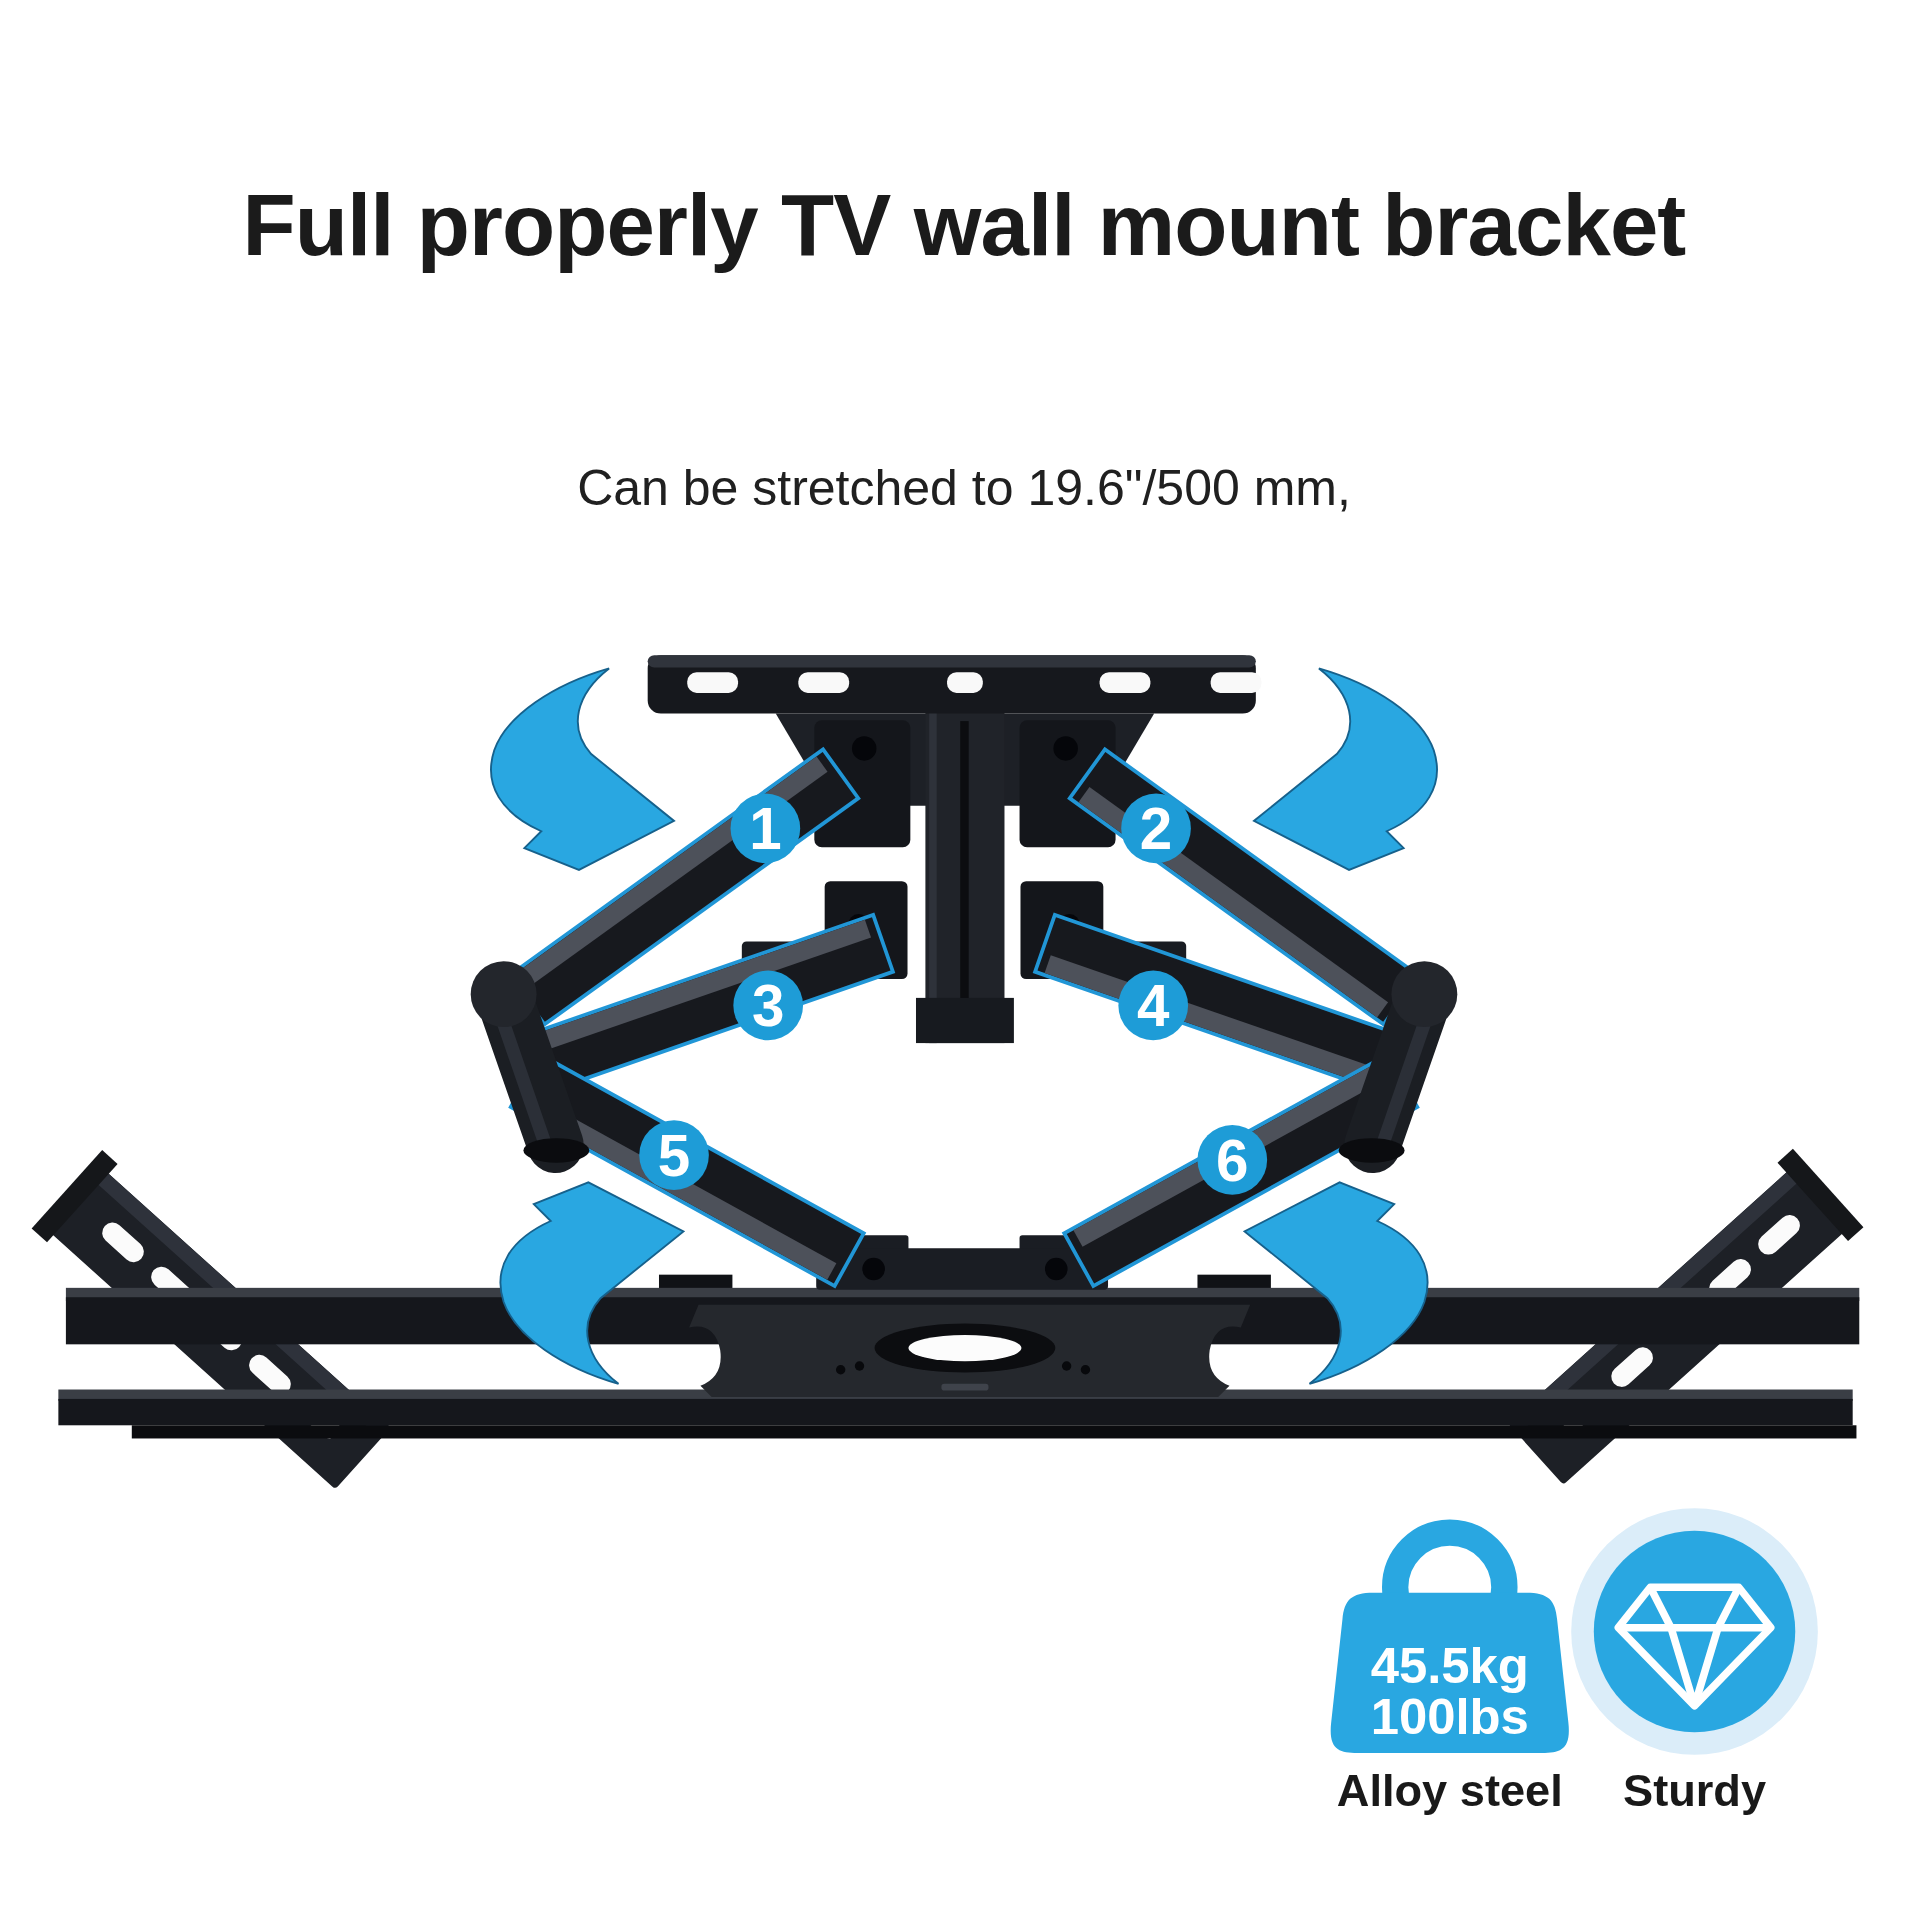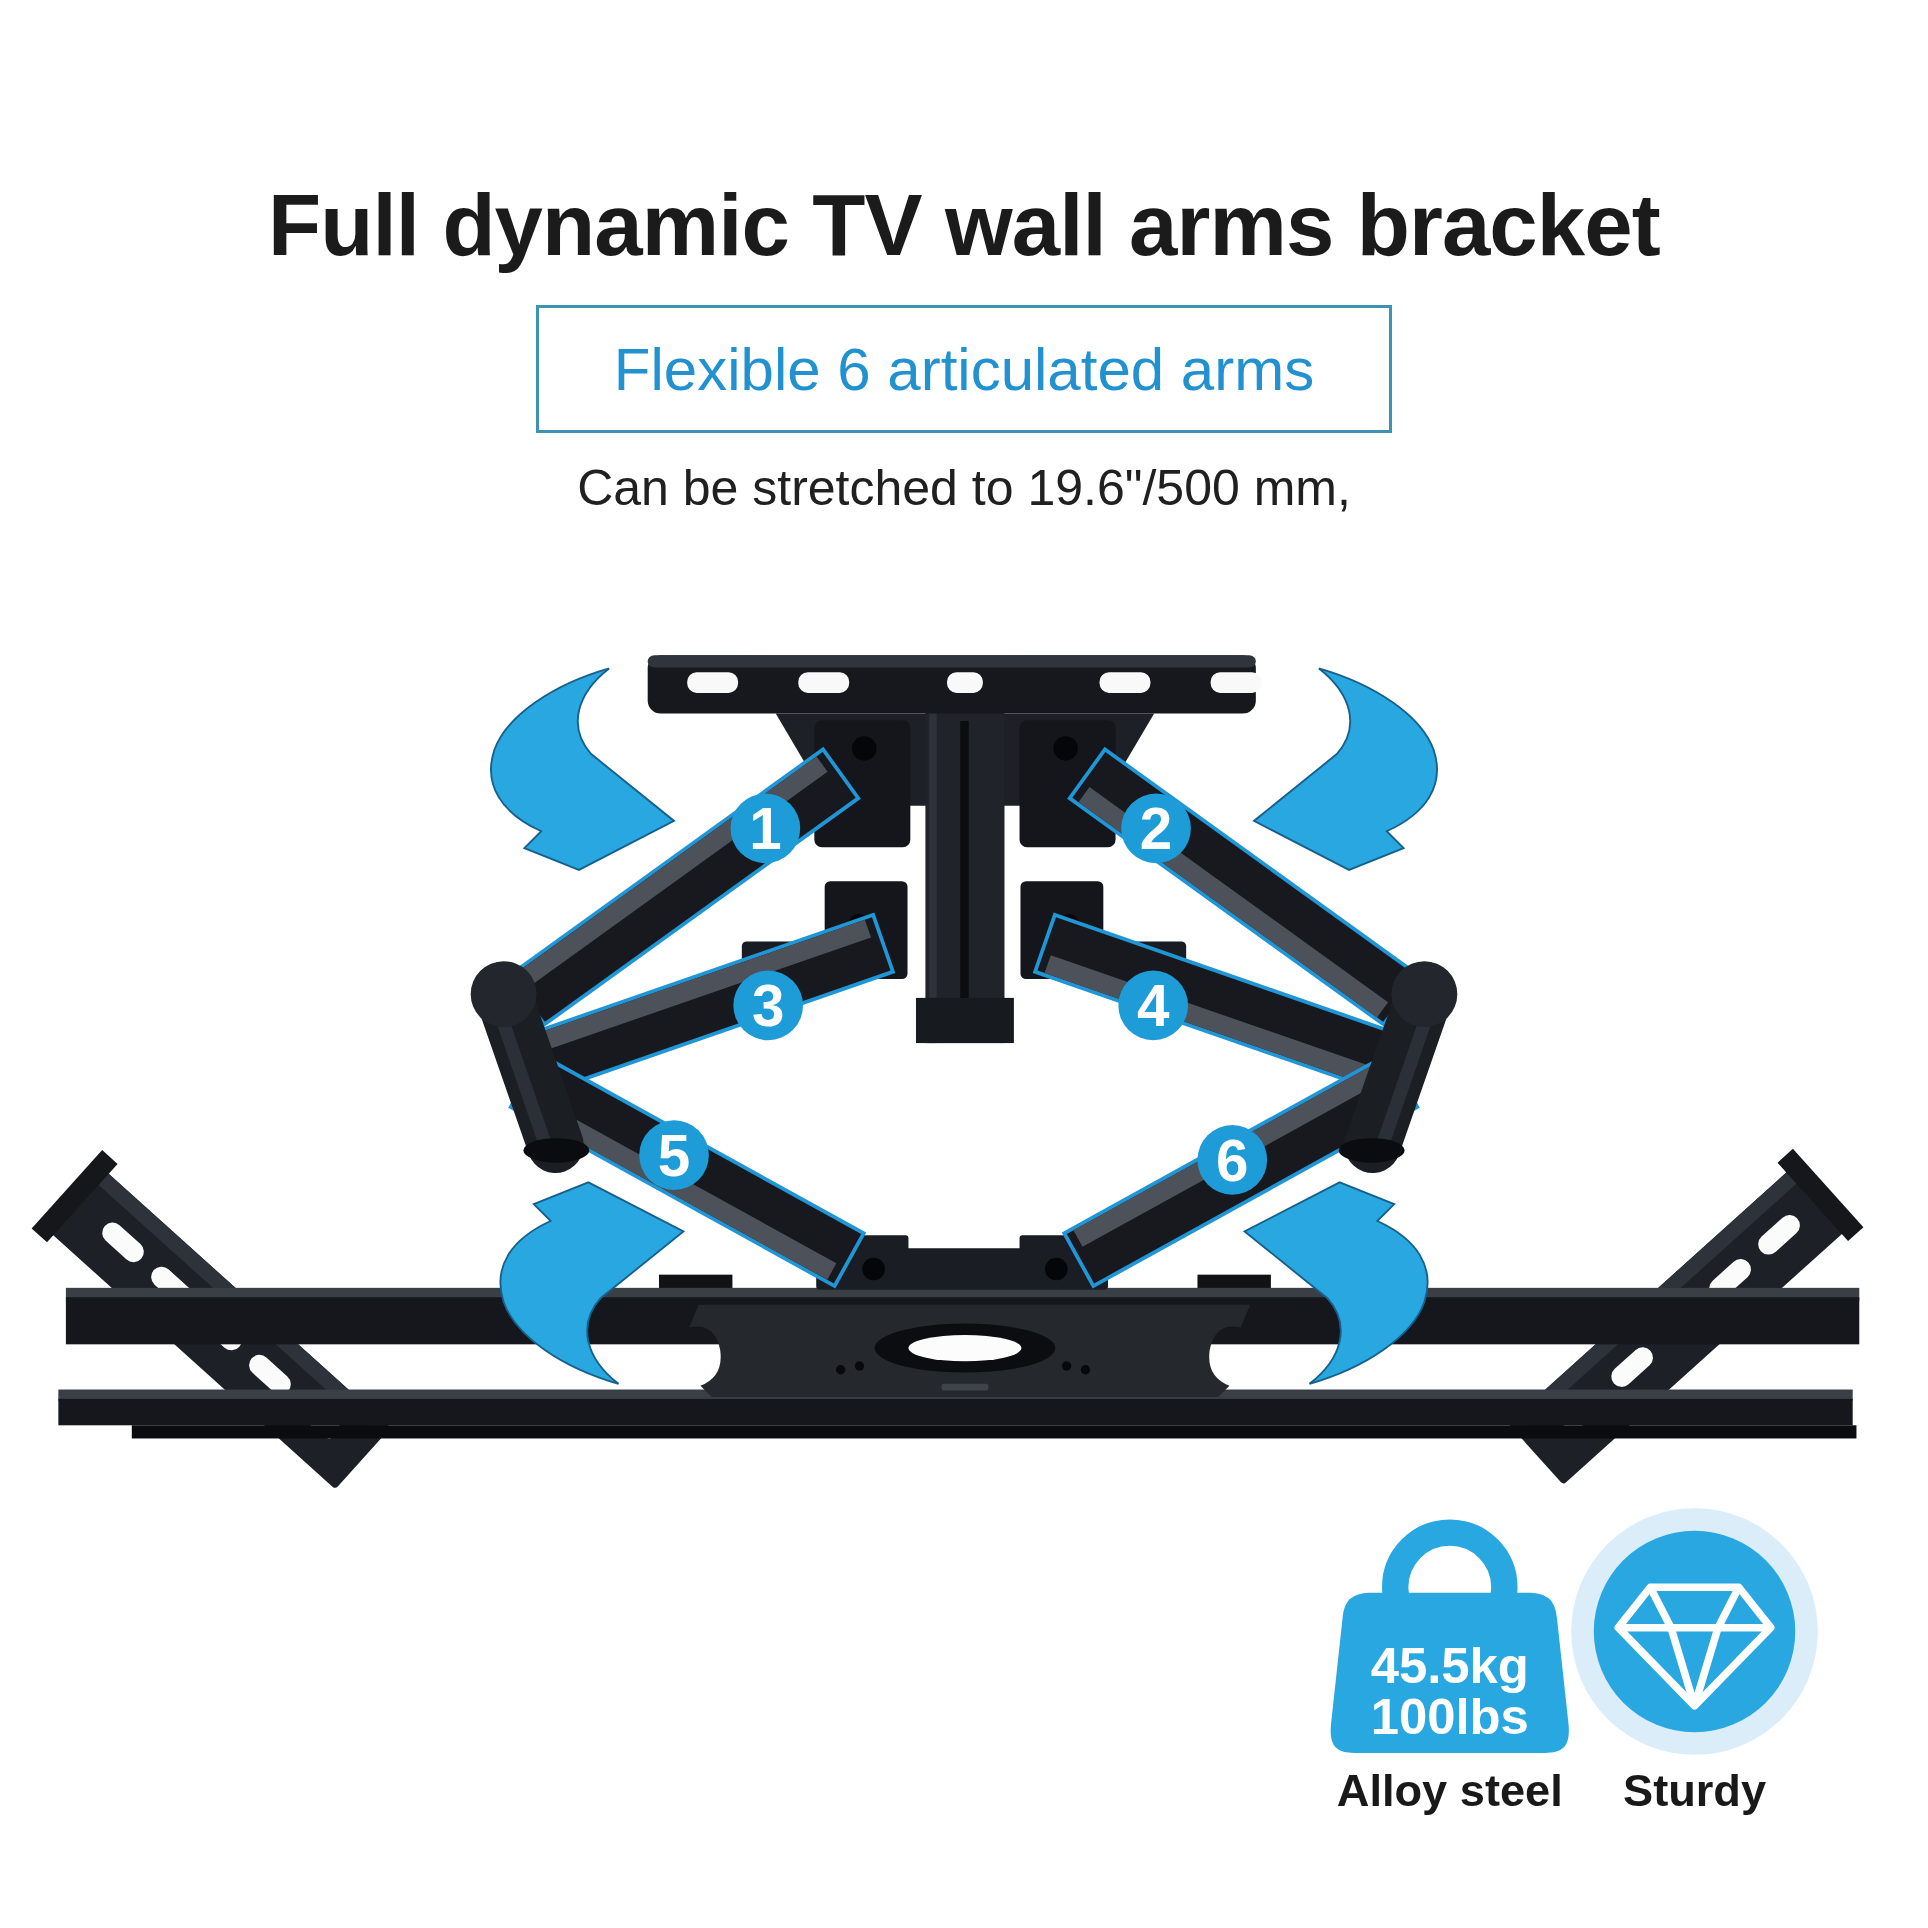--- a/index.html
+++ b/index.html
@@ -35,25 +35,22 @@
   .illustration text{font-family:"Liberation Sans","DejaVu Sans",sans-serif;}
   .badge-num{font-size:62px;font-weight:bold;fill:#ffffff;}
   .bag-text{font-size:54px;font-weight:bold;fill:#ffffff;}
   .icon-label{font-size:48px;font-weight:bold;fill:#191919;}
 </style>
 </head>
 <body>
 
 <div class="canvas">
 
-  <div class="title">Full dynamic TV wall arms bracket</div>
-
-  <div class="feature-box">
-    <span class="feature-box-text">Flexible 6 articulated arms</span>
-  </div>
+  <div class="title">Full properly TV wall mount bracket</div>
+
 
   <div class="subtitle">
     <div>Can be stretched to 19.6"/500 mm,</div>
   </div>
 
   <svg class="illustration" viewBox="0 0 2048 2048">
     <defs>
       <path id="rot-arrow" d="M 647,710 C 588,727 538,760 525,797 C 513,834 533,864 575,883 L 557,901 L 615,924 L 716,872 L 628,801 C 603,773 612,737 647,710 Z"></path>
     </defs>
 

